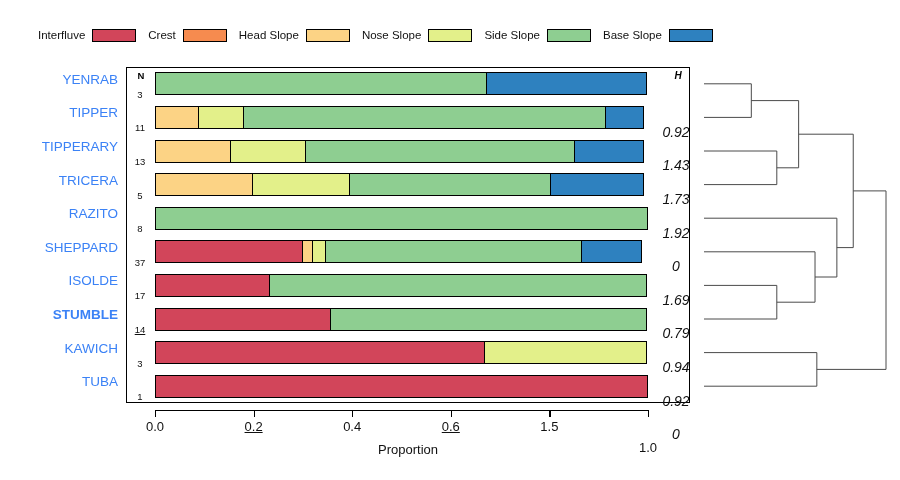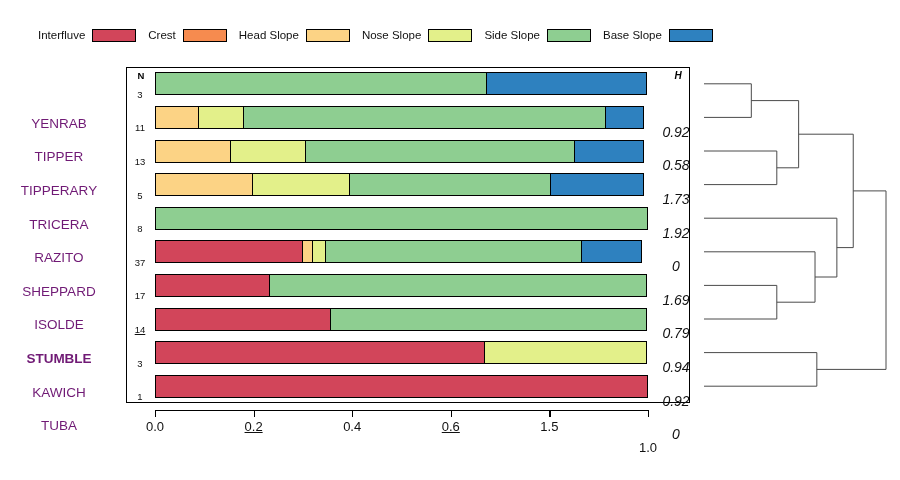--- a/index.html
+++ b/index.html
@@ -70,25 +70,24 @@
     border: 1.2px solid #000;
     box-sizing: border-box;
     background: #fff;
   }
 
   
   .taxon-label {
     position: absolute;
     right: 0;
     width: 120px;
-    text-align: center;
+    text-align: right;
     font-size: 13.5px;
     line-height: 14px;
-    color: #701a75;
-    margin-top: 44px;
+    color: #3b82f6;
   }
   .taxon-label.bold { font-weight: bold; }
 
   
   #n-header {
     position: absolute;
     left: 128px; top: 70px;
     width: 26px;
     text-align: center;
     font-size: 9.5px;
@@ -228,21 +227,21 @@
   <div id="rows-layer">
       <div class="taxon-label" style="top: 72.8px; left: 0px; width: 118px;">YENRAB</div>
       <div class="n-value" style="top: 88.8px;">3</div>
       <div class="h-value" style="top: 87.8px;">0.92</div>
       <div class="bar-row" style="top: 72.3px;">
         <div class="bar-seg" style="background: rgb(142, 206, 145); width: 332.775px;"></div>
         <div class="bar-seg" style="background: rgb(46, 129, 191); width: 160.225px;"></div>
       </div>
       <div class="taxon-label" style="top: 106.4px; left: 0px; width: 118px;">TIPPER</div>
       <div class="n-value" style="top: 122.4px;">11</div>
-      <div class="h-value" style="top: 121.4px;">0.58</div>
+      <div class="h-value" style="top: 121.4px;">1.43</div>
       <div class="bar-row" style="top: 105.9px;">
         <div class="bar-seg" style="background: rgb(252, 211, 133); width: 44.37px;"></div>
         <div class="bar-seg" style="background: rgb(227, 240, 138); width: 46.835px;"></div>
         <div class="bar-seg" style="background: rgb(142, 206, 145); width: 363.341px;"></div>
         <div class="bar-seg" style="background: rgb(46, 129, 191); width: 38.454px;"></div>
       </div>
       <div class="taxon-label" style="top: 140px; left: 0px; width: 118px;">TIPPERARY</div>
       <div class="n-value" style="top: 156px;">13</div>
       <div class="h-value" style="top: 155px;">1.73</div>
       <div class="bar-row" style="top: 139.5px;">
@@ -315,20 +314,21 @@
       <div class="x-tick" style="left: 522px;"></div>
     </div>
   <div id="x-tick-labels">
       <div class="x-tick-label" style="left: 155px;">0.0</div>
       <div class="x-tick-label" style="left: 253.6px; text-decoration: underline;">0.2</div>
       <div class="x-tick-label" style="left: 352.2px;">0.4</div>
       <div class="x-tick-label" style="left: 450.8px; text-decoration: underline;">0.6</div>
       <div class="x-tick-label" style="left: 549.4px;">1.5</div>
       <div class="x-tick-label" style="left: 648px; margin-top: 21px;">1.0</div>
     </div>
+  <div id="x-axis-title">Proportion</div>
 
   <svg id="dendrogram" viewBox="0 0 195 336" preserveAspectRatio="none">
       <line x1="4" y1="16.8" x2="51.32" y2="16.8" stroke="#4a4a4a" stroke-width="1"></line>
       <line x1="4" y1="50.400000000000006" x2="51.32" y2="50.400000000000006" stroke="#4a4a4a" stroke-width="1"></line>
       <line x1="51.32" y1="16.8" x2="51.32" y2="50.400000000000006" stroke="#4a4a4a" stroke-width="1"></line>
       <line x1="4" y1="84" x2="76.8" y2="84" stroke="#4a4a4a" stroke-width="1"></line>
       <line x1="4" y1="117.60000000000001" x2="76.8" y2="117.60000000000001" stroke="#4a4a4a" stroke-width="1"></line>
       <line x1="76.8" y1="84" x2="76.8" y2="117.60000000000001" stroke="#4a4a4a" stroke-width="1"></line>
       <line x1="51.32" y1="33.6" x2="98.64" y2="33.6" stroke="#4a4a4a" stroke-width="1"></line>
       <line x1="76.8" y1="100.80000000000001" x2="98.64" y2="100.80000000000001" stroke="#4a4a4a" stroke-width="1"></line>

